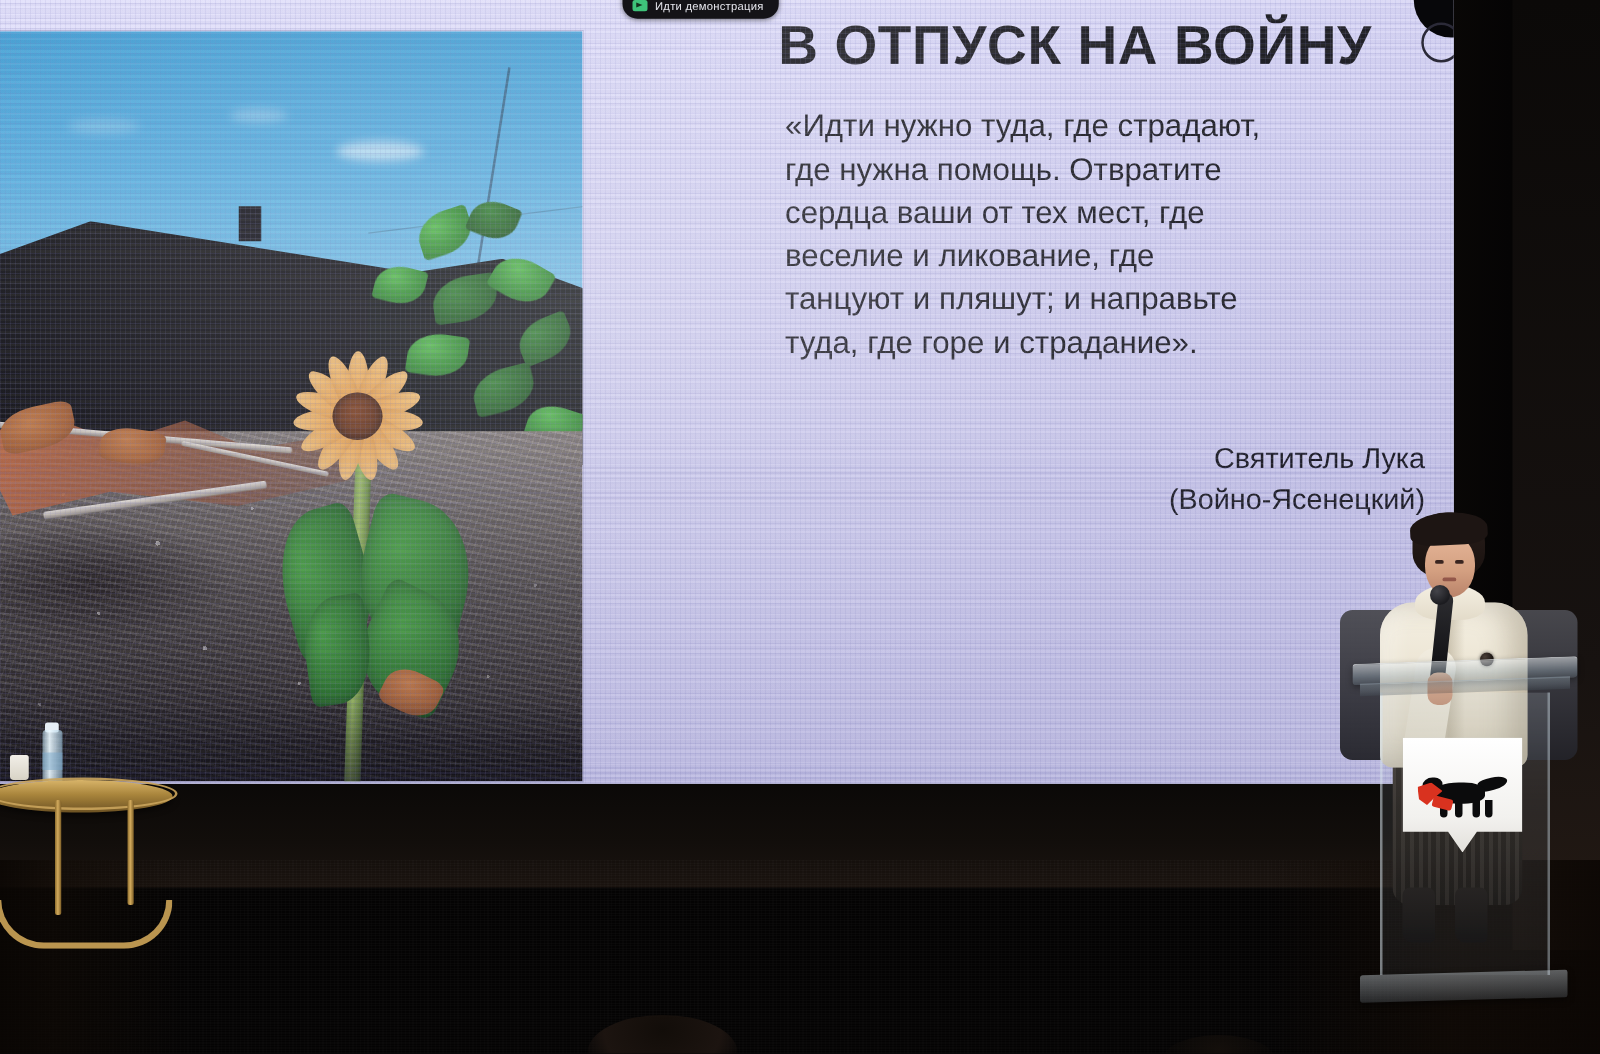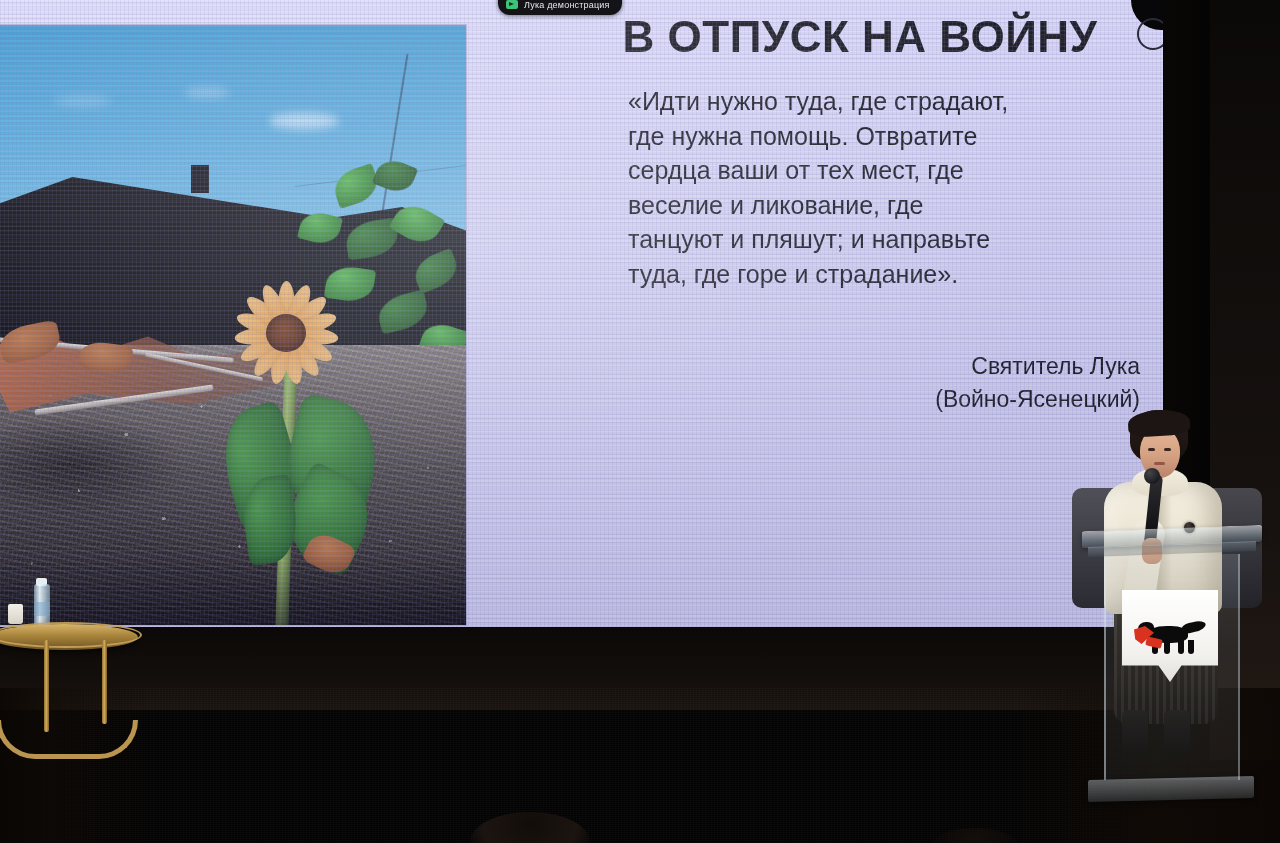--- a/index.html
+++ b/index.html
@@ -759,21 +759,21 @@
 
     <div class="led-grid"></div>
     <div class="led-scan"></div>
     <div class="screen-vig"></div>
     <div class="screen-corner"></div>
     <div class="screen-corner-ring"></div>
   </div>
 
   <div class="share-pill">
     <span class="share-icon"></span>
-    <span class="share-pill-label">Лука демонстрация</span>
+    <span class="share-pill-label">Идти демонстрация</span>
   </div>
 
   <div class="floor">
     <div class="floor-grain"></div>
     <div class="floor-dark-left"></div>
     <div class="floor-dark-right"></div>
   </div>
 
   <div class="side-table">
     <div class="cup"></div>

